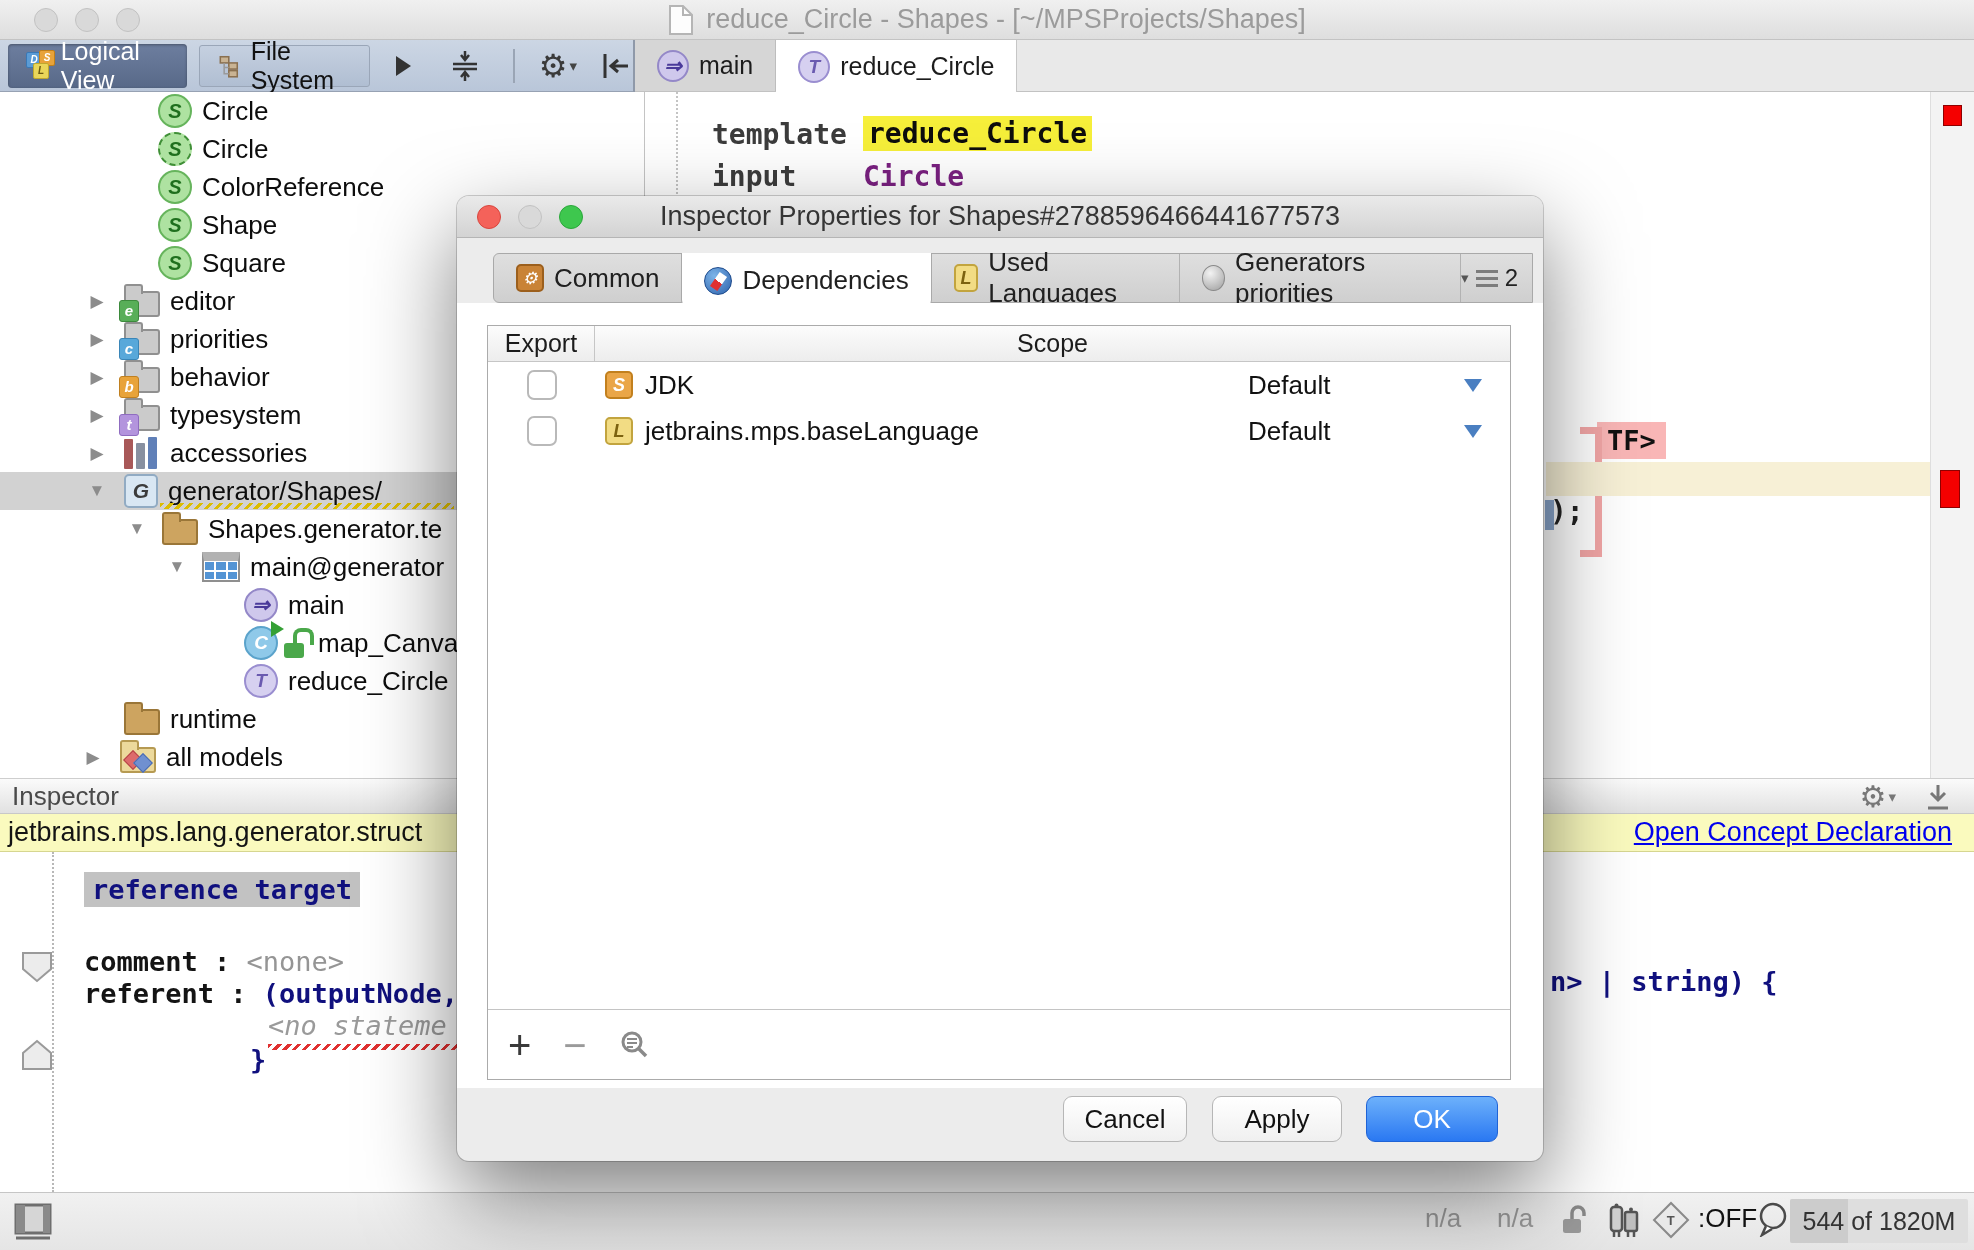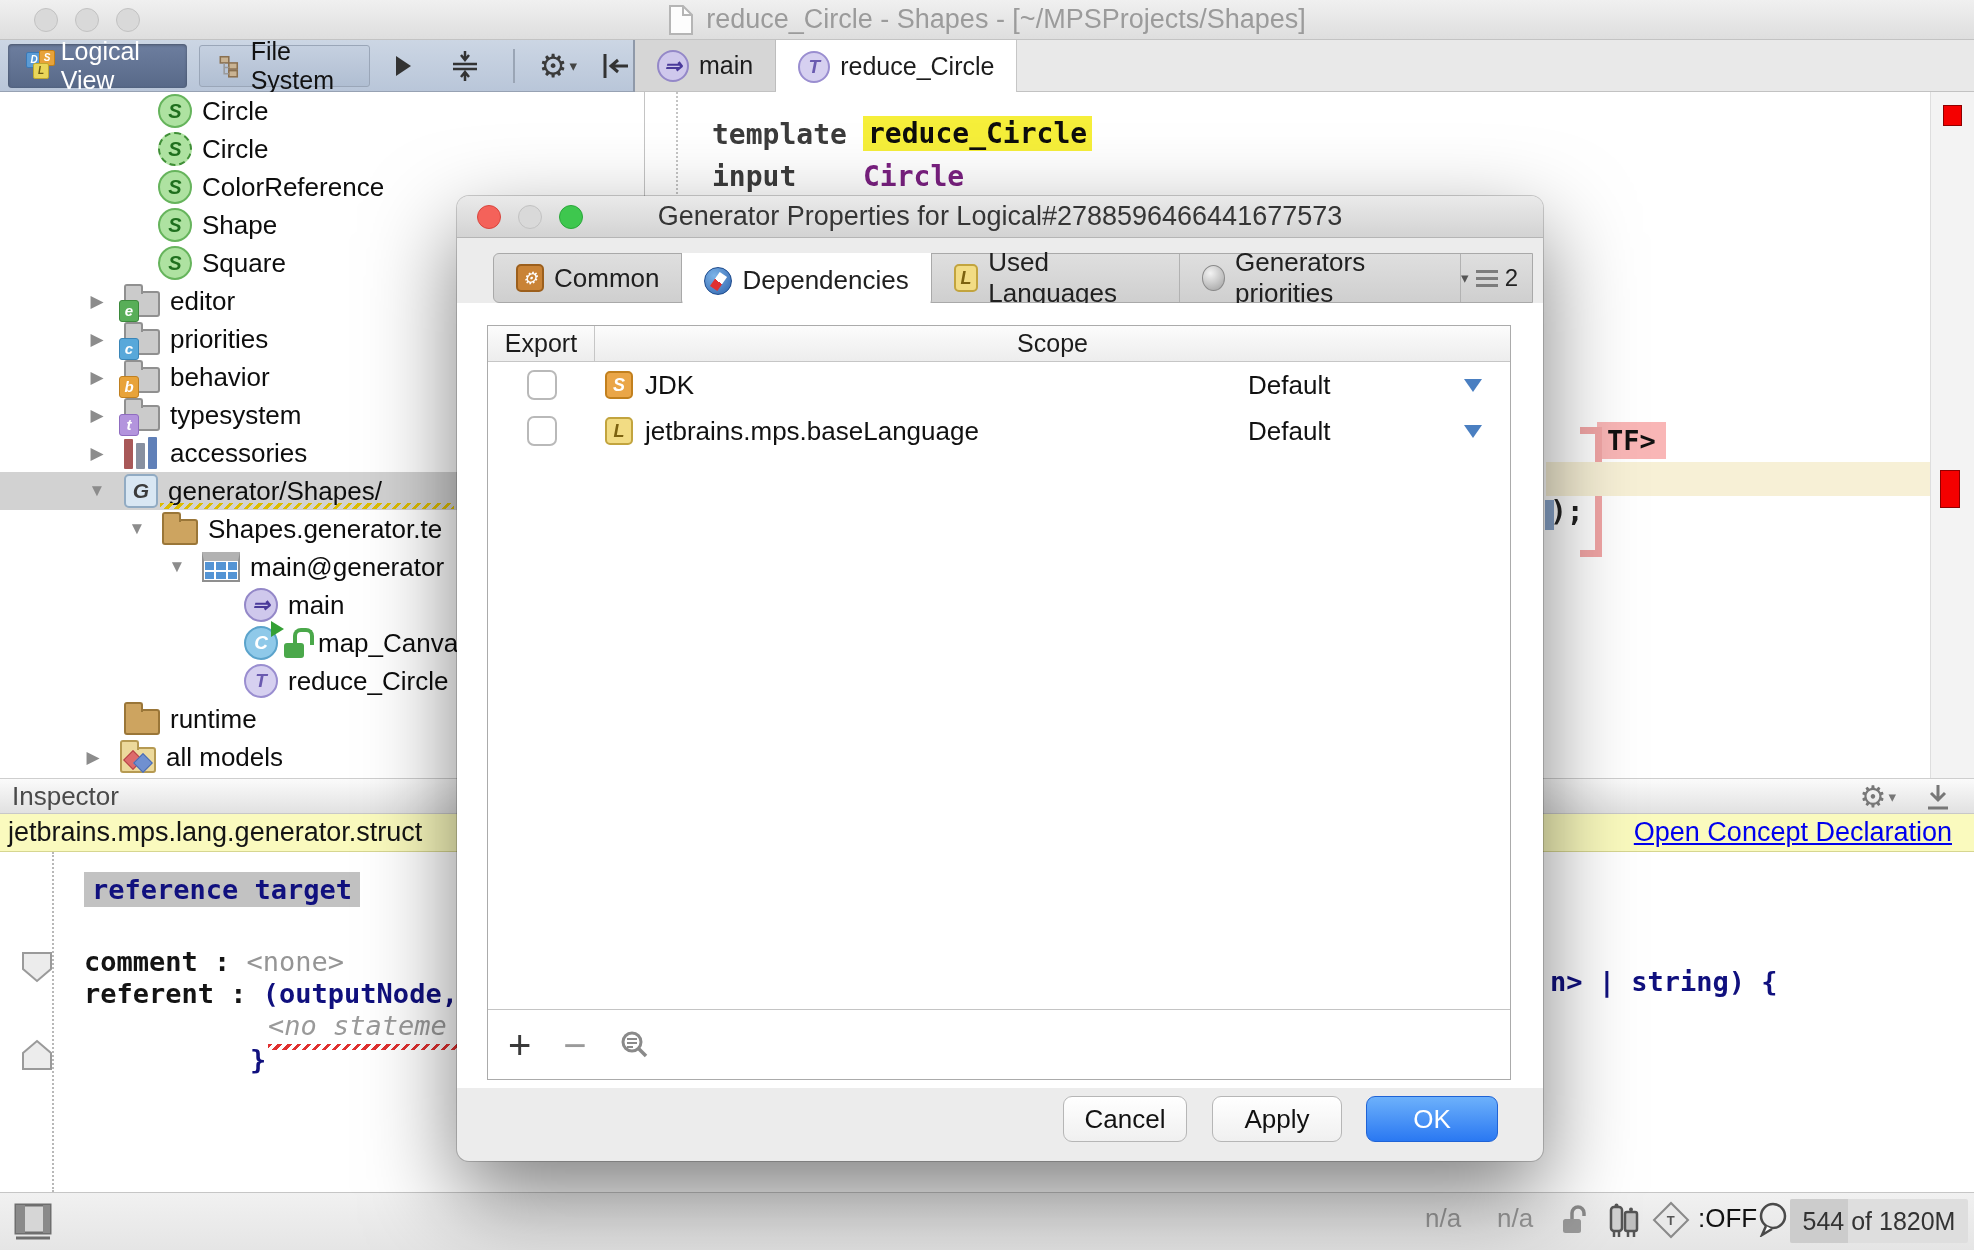--- a/index.html
+++ b/index.html
@@ -531,21 +531,21 @@
     </span>
   </div>
 
   <div class="dlg">
     <div class="dlg-t">
       <div class="dlg-lights">
         <span class="light l-close"></span>
         <span class="light"></span>
         <span class="light l-zoom"></span>
       </div>
-      <span>Generator Properties for Logical#2788596466441677573</span>
+      <span>Inspector Properties for Shapes#2788596466441677573</span>
     </div>
     <div class="dtabs">
       <div class="dtab">
         <span class="tabic-common">
             <i>⚙</i>
           </span>
         <span>Common</span>
       </div>
       <div class="dtab act">
         <span class="tabic-dep"></span>

